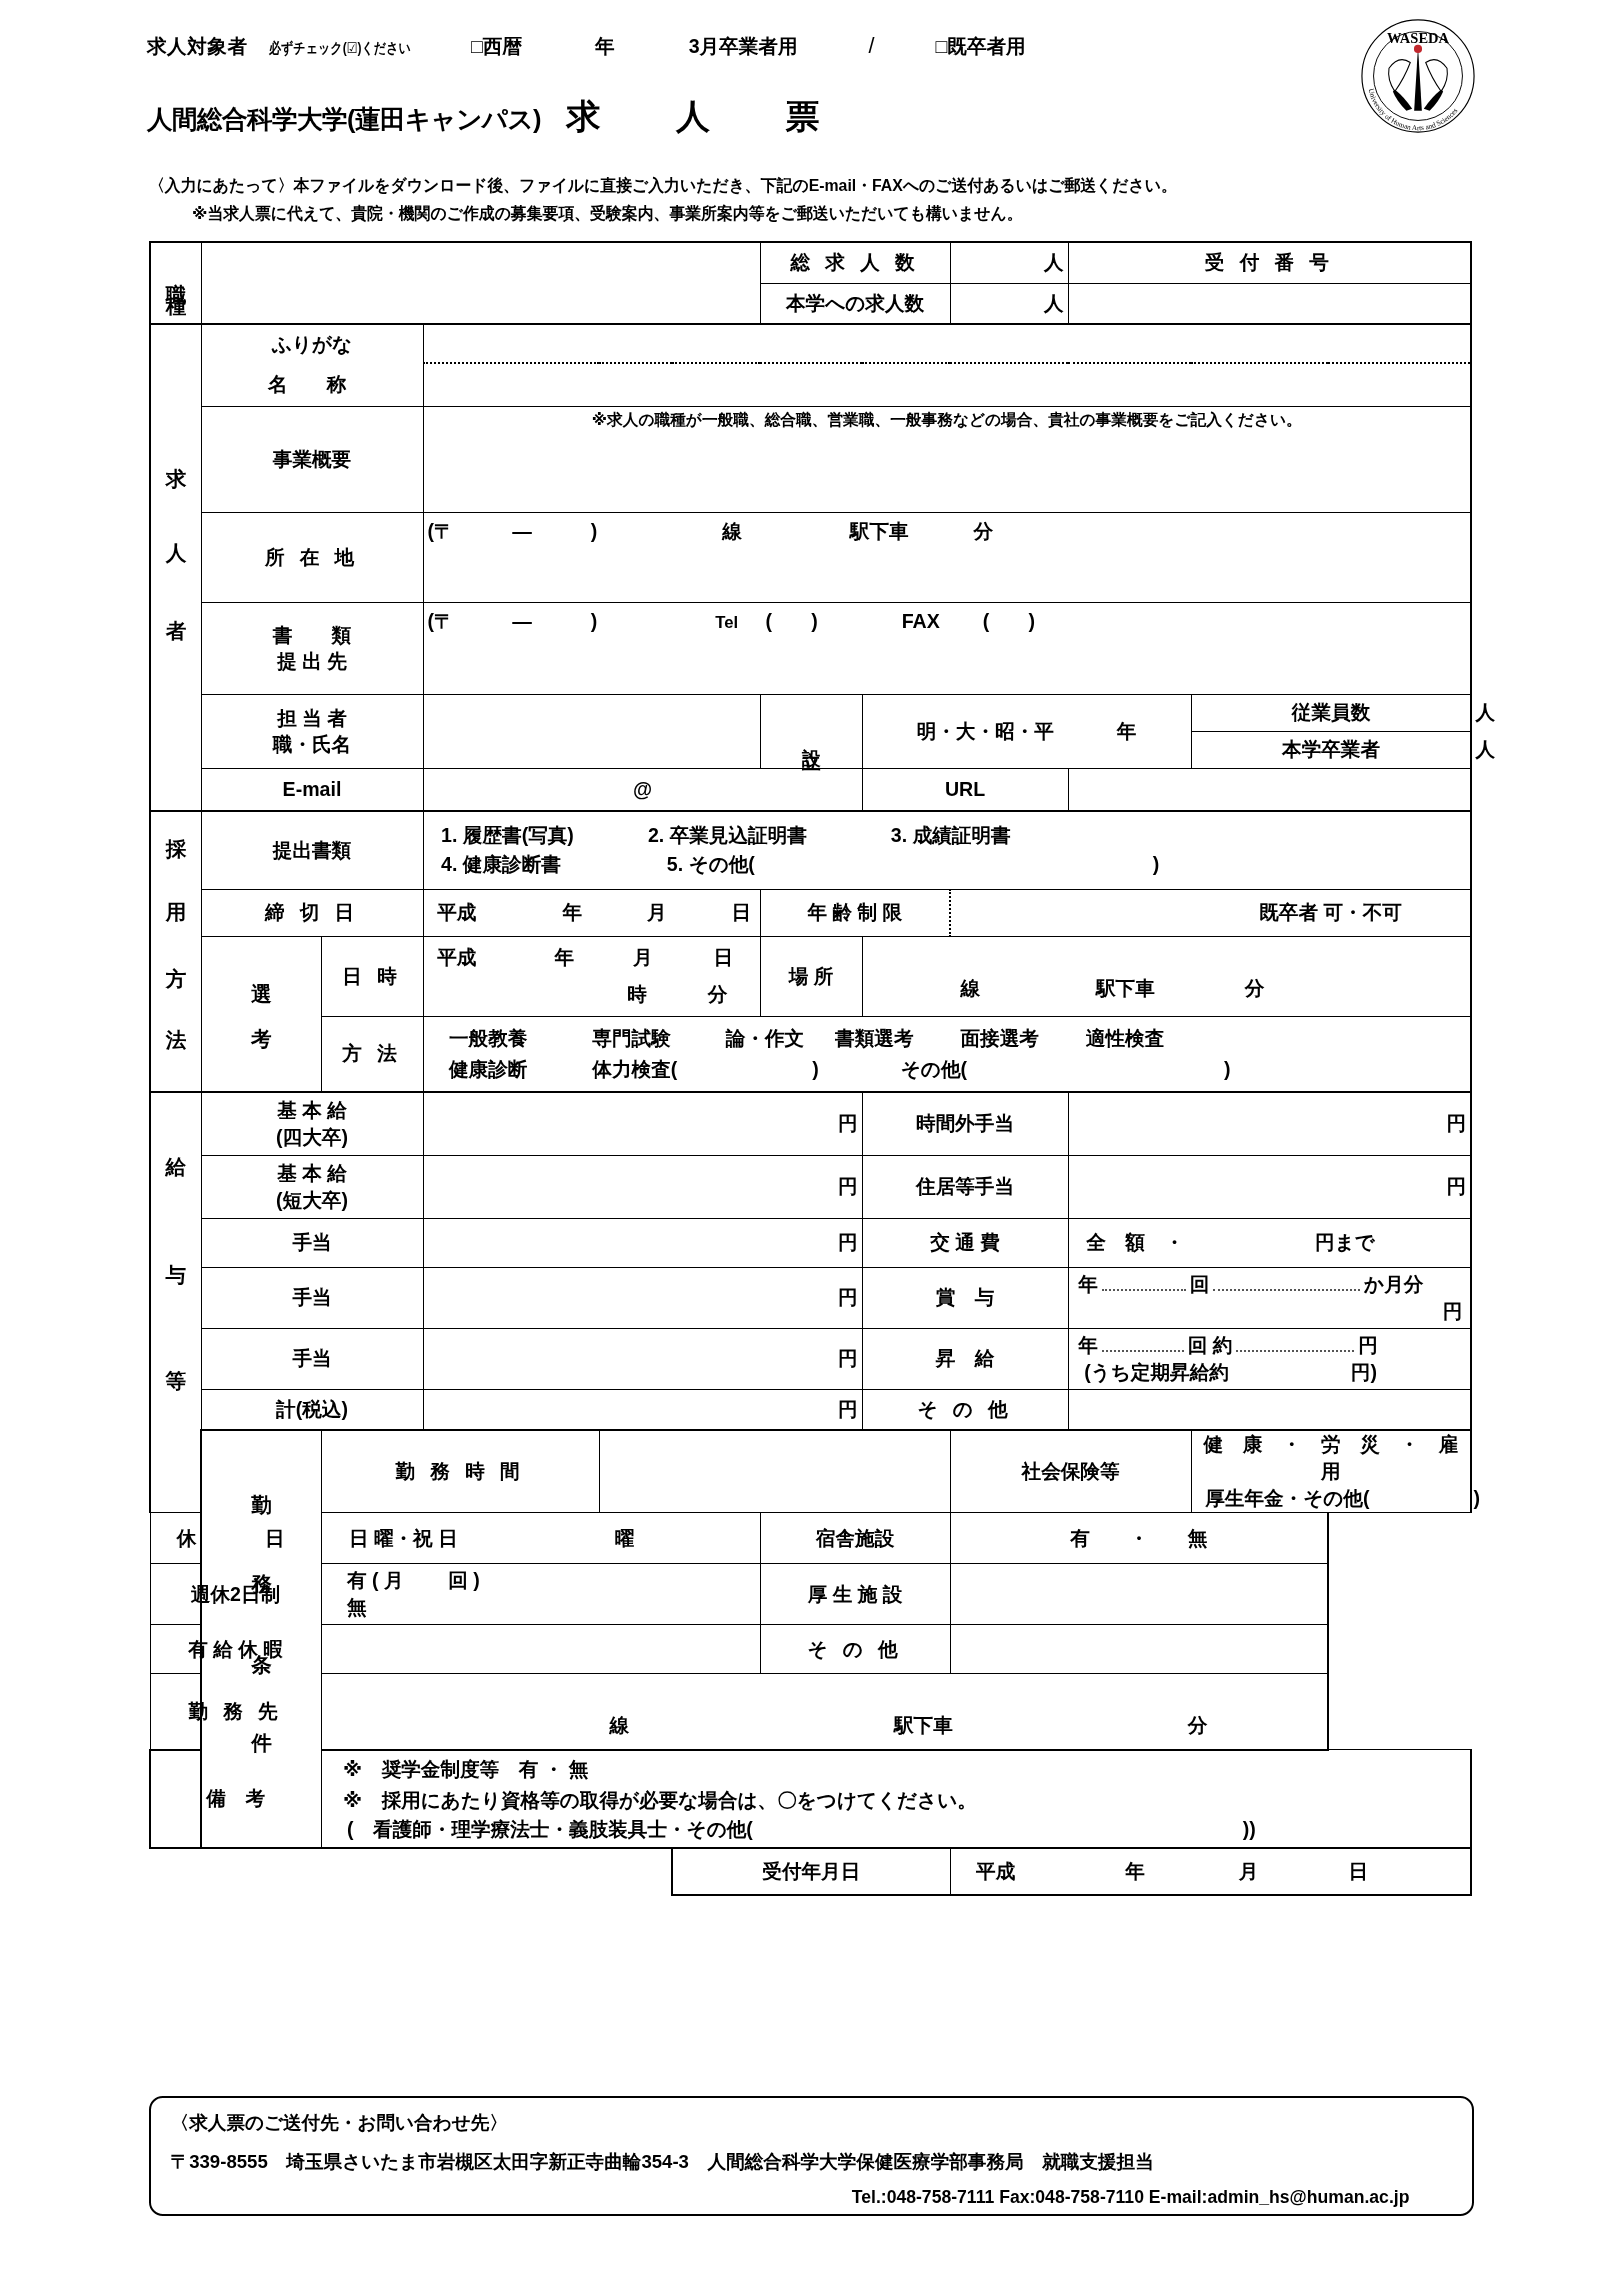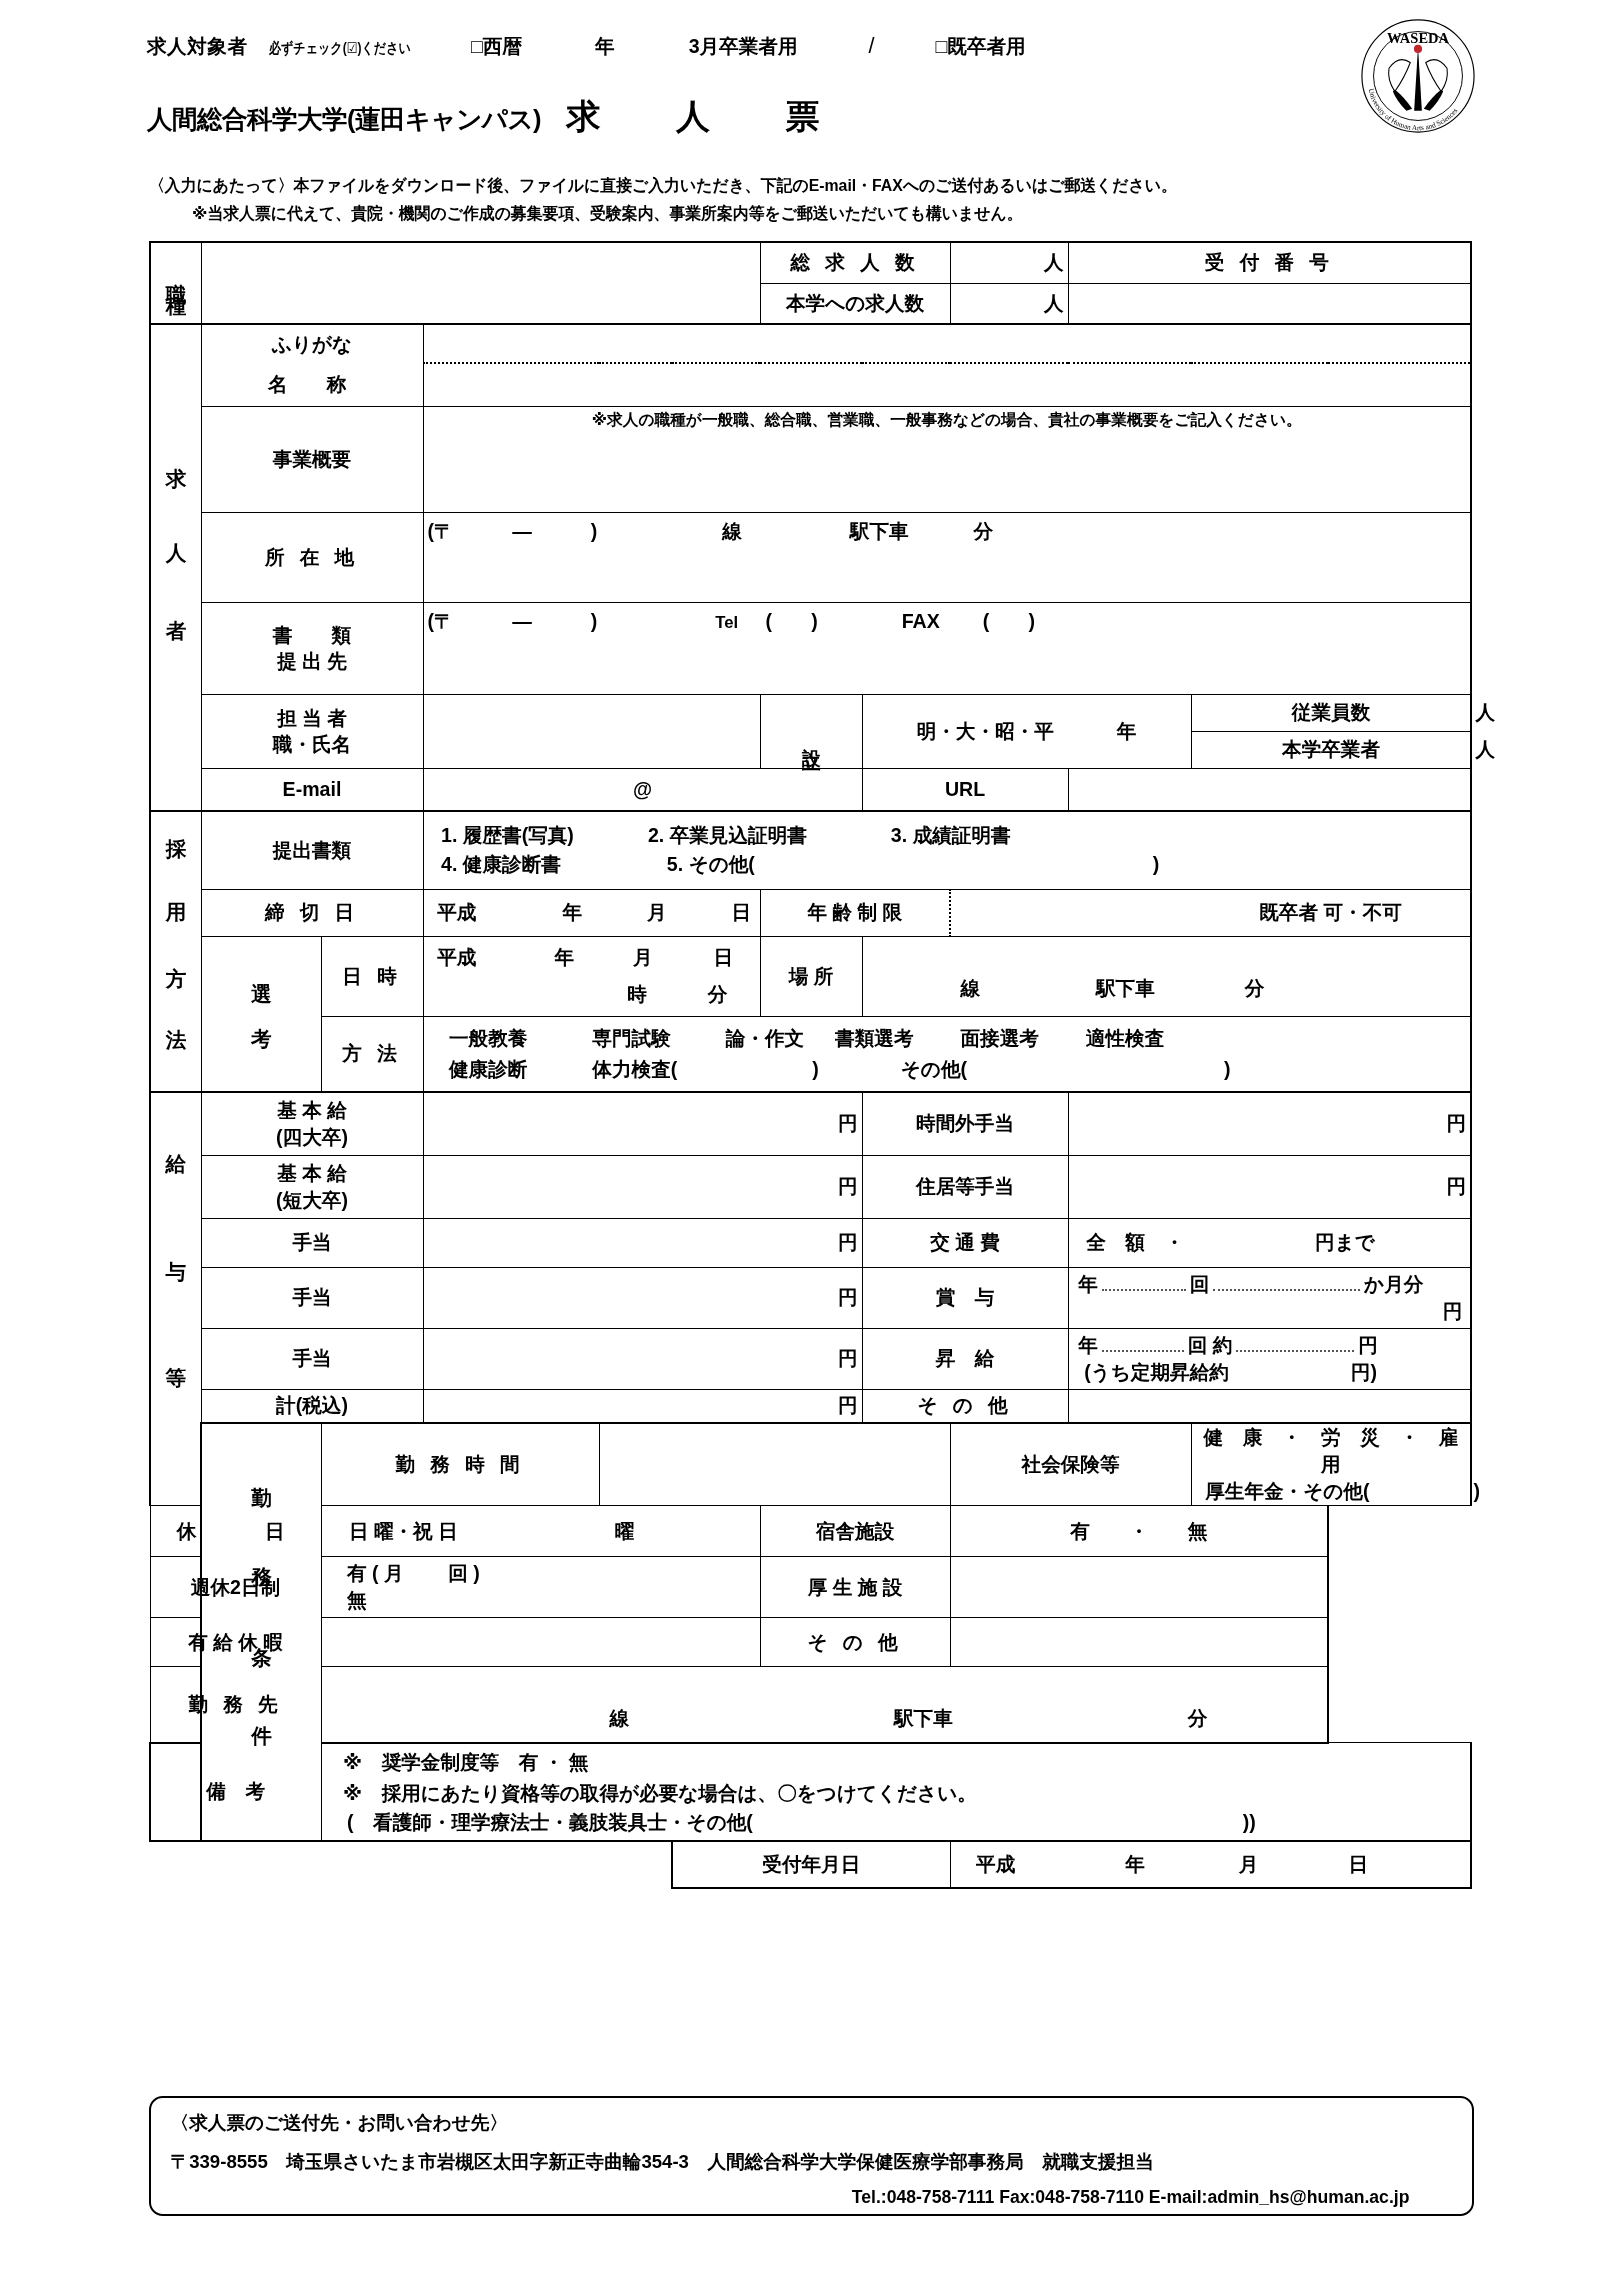--- a/index.html
+++ b/index.html
@@ -428,21 +428,21 @@
           <span class="dotline" style="width:118px; margin:0 3.9px 3.9px 3.9px"></span>
           <span>円</span>
         </div>
         <div class="inline-row" style="padding-left:11.8px">
           <span>(うち定期昇給約</span>
           <span style="margin-left:122px">円)</span>
         </div>
       </td>
     </tr>
     <tr>
-      <td class="thick-b ctr" colspan="2" style="height:34px">計(税込)</td>
+      <td class="thick-b ctr" colspan="2" style="height:41px">計(税込)</td>
       <td class="thick-b rgt" colspan="4">
         <span>円</span>
       </td>
       <td class="thick-b ctr sp1" colspan="2">そ の 他</td>
       <td class="thick-b thick-r" colspan="3"></td>
     </tr>
 
     <tr>
       <td class="thick-t thick-l ctr" rowspan="6">
         <span class="vstack" style="letter-spacing:80px">勤務条件</span>

